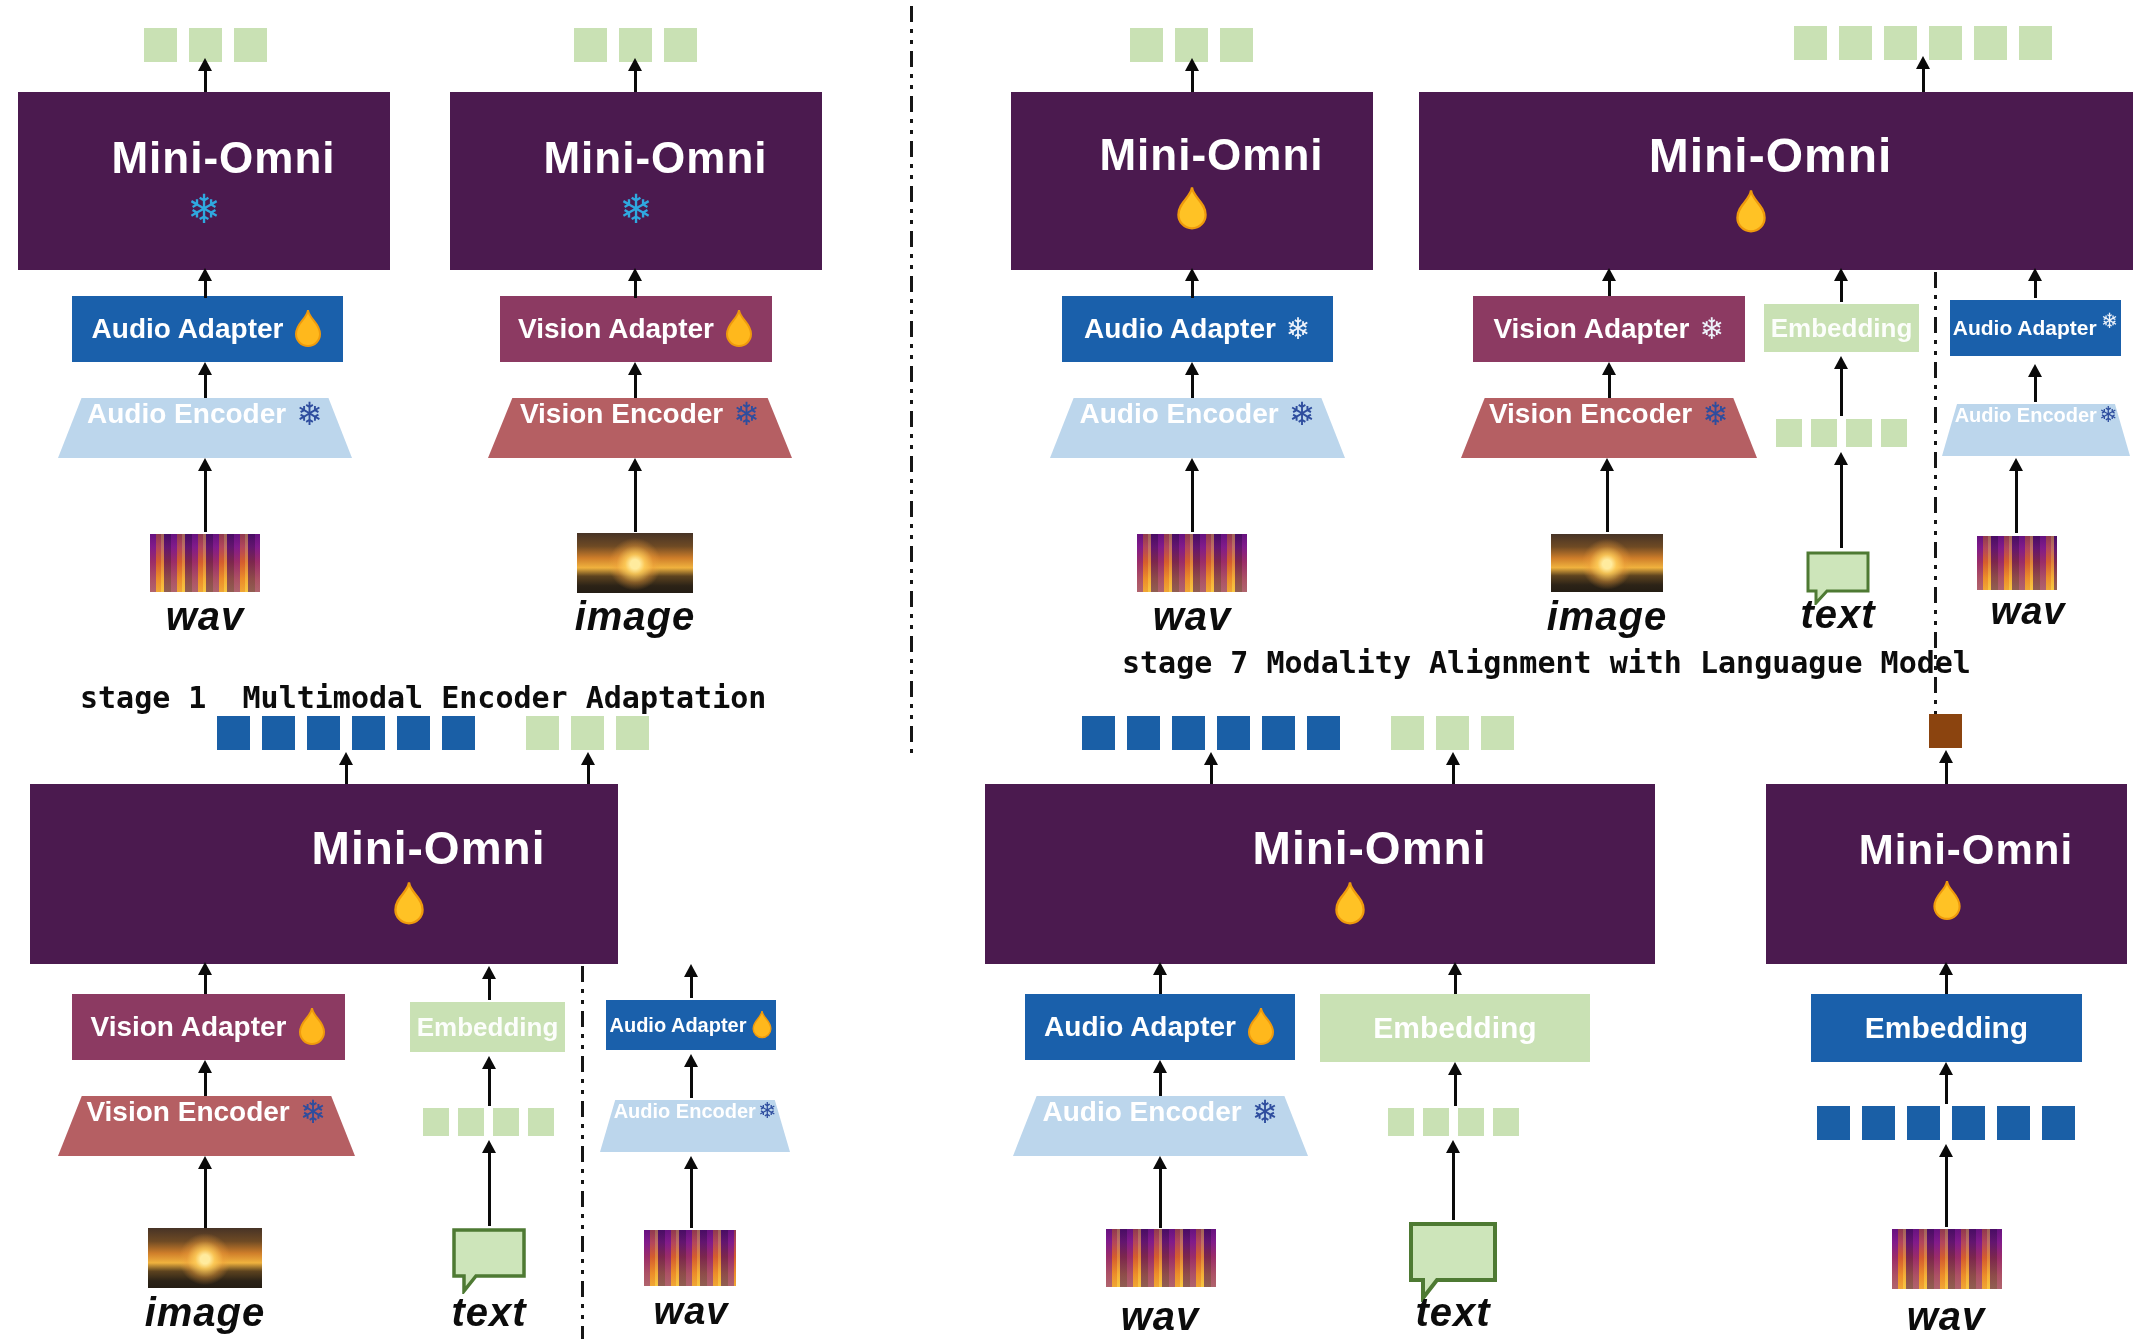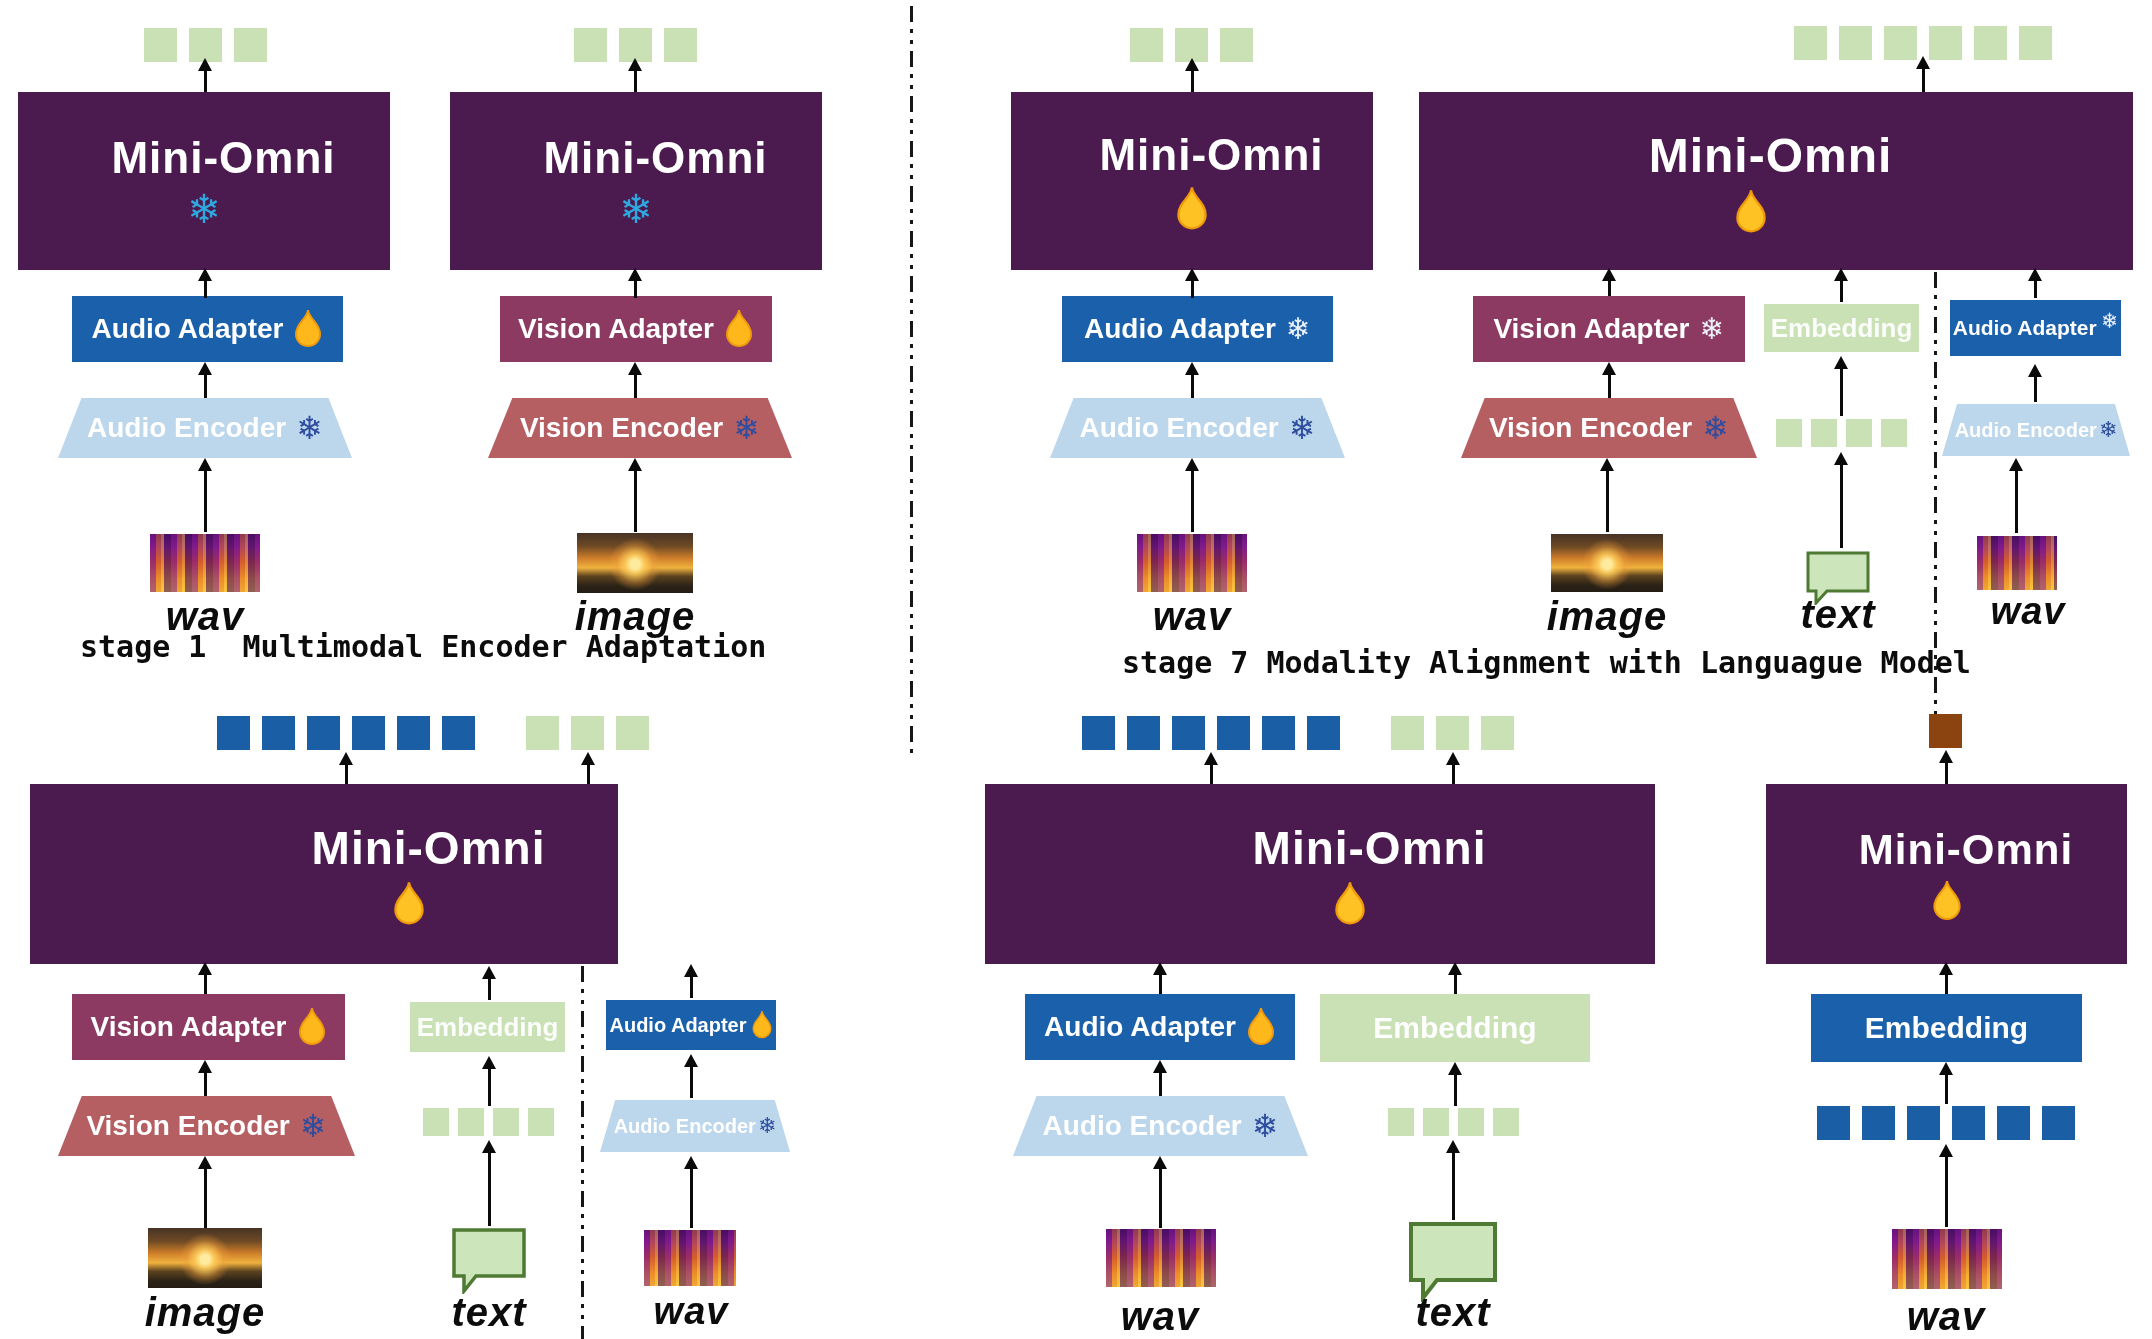--- a/index.html
+++ b/index.html
@@ -13,21 +13,21 @@
   .fs44{font-size:44px;} .fs48{font-size:48px;} .fs46{font-size:46px;} .fs42{font-size:42px;}
   
   .adapter{position:absolute;display:flex;align-items:center;justify-content:center;
            gap:10px;color:#fff;font-weight:bold;}
   .blue{background:#1A60AB;} .maroon{background:#8C3A62;}
   .greenbg{background:#C9E1B4;}
   .adapter .txt{font-size:28px;}
   .adapter .txt-sm{font-size:21px;}
   .emb-txt{color:rgba(255,255,255,.95);font-weight:bold;font-size:26px;}
   
-  .enc{position:absolute;display:flex;align-items:center;justify-content:center;gap:10px;
+  .enc{position:absolute;display:flex;justify-content:center;gap:10px;
        color:#fff;font-weight:bold;clip-path:polygon(8% 0,92% 0,100% 100%,0 100%);}
   .lightblue{background:#BCD6EC;}
   .rose{background:#B55F63;}
   .enc .txt{font-size:28px;} .enc .txt-sm{font-size:20px;}
   
   .snow{font-family:"DejaVu Sans",sans-serif;line-height:1;}
   .snow-cyan{color:#2FA8DF;font-size:40px;}
   .snow-white{color:#EDF2FA;font-size:30px;}
   .snow-white-sm{color:#EDF2FA;font-size:21px;margin-top:-14px;}
   .snow-navy{color:#2E4D9E;font-size:32px;}
@@ -174,21 +174,21 @@
       <path d="M15 1 C16 10 27 14 27 25 a12 12 0 0 1 -24 0 C3 14 14 10 15 1 Z" fill="#FFB81C" stroke="#EF9A0C" stroke-width="2"></path>
     </svg>
 </div>
 <div class="enc rose" style="left:488px;top:398px;width:304px;height:60px;">
   <span class="txt">Vision Encoder</span>
   <span class="snow snow-navy">❄</span>
 </div>
 <div class="sunset" style="left:577px;top:533px;width:116px;height:60px;"></div>
 <div class="lbl" style="left:525px;top:594px;">image</div>
 
-<div class="cap" style="left:80px;top:629px;">stage 1  Multimodal Encoder Adaptation</div>
+<div class="cap" style="left:80px;top:680px;">stage 1  Multimodal Encoder Adaptation</div>
 
 <div class="box" style="left:1011px;top:92px;width:362px;height:178px;">
   <span class="model-name fs44">Mini-Omni</span>
   <svg width="34" height="46" viewBox="0 0 30 40">
       <path d="M15 1 C16 10 27 14 27 25 a12 12 0 0 1 -24 0 C3 14 14 10 15 1 Z" fill="#FFC225" stroke="#EF9A0C" stroke-width="2"></path>
     </svg>
 </div>
 <div class="adapter blue" style="left:1062px;top:296px;width:271px;height:66px;">
   <span class="txt">Audio Adapter</span>
   <span class="snow snow-white">❄</span>

